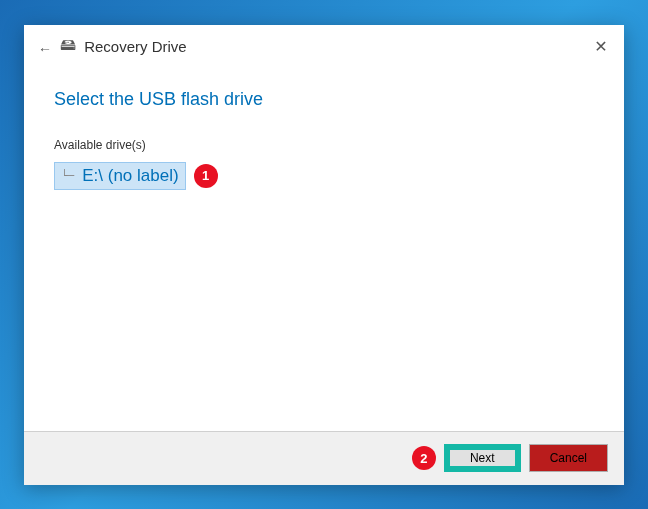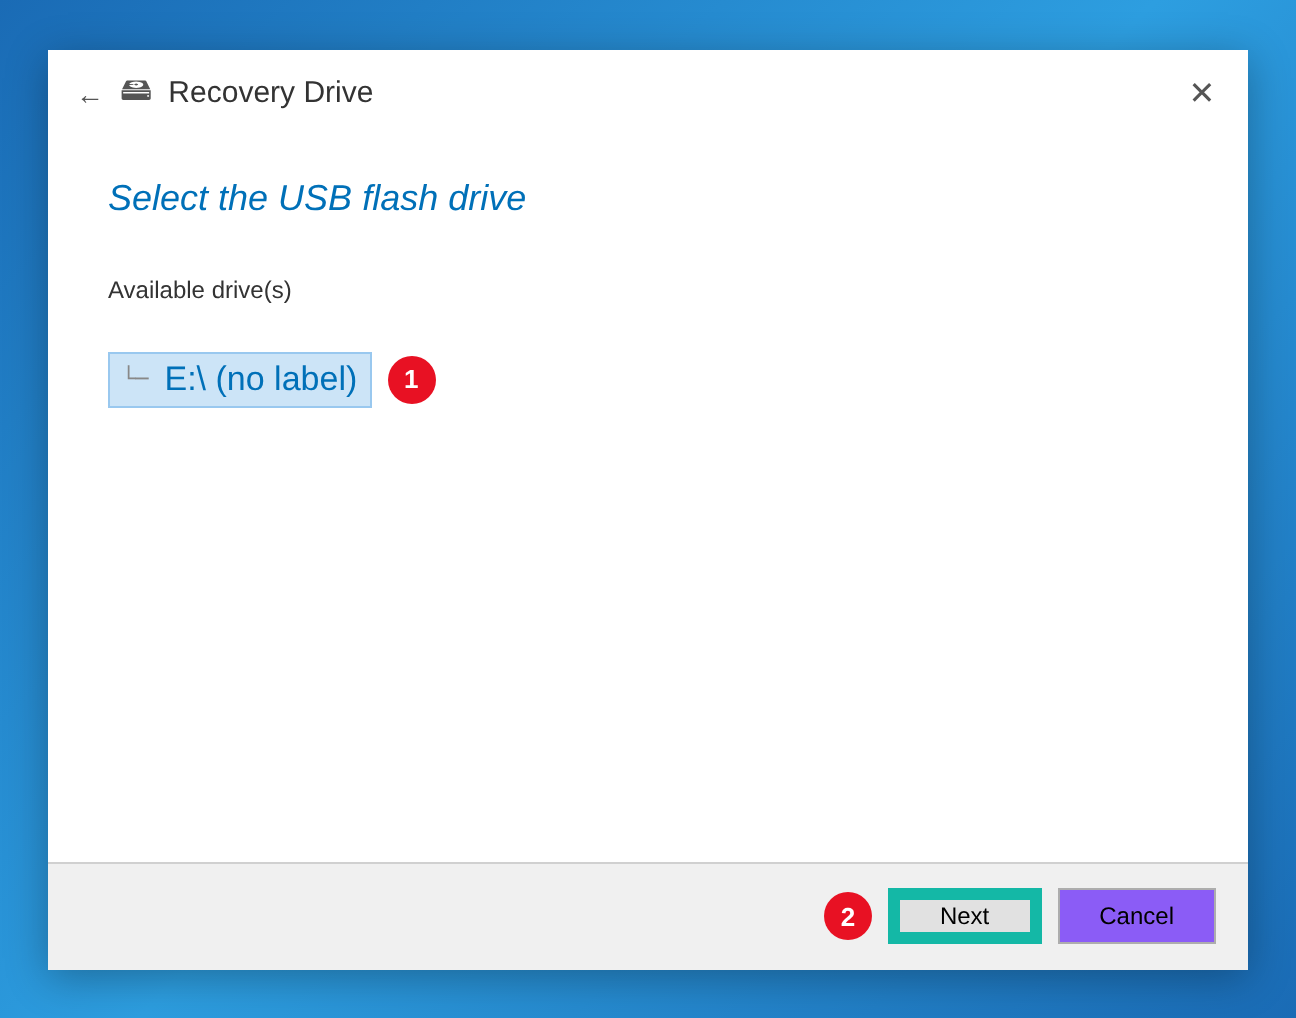--- a/index.html
+++ b/index.html
@@ -78,37 +78,36 @@
       display: flex;
       flex-direction: column;
       gap: 16px;
     }
 
     .page-heading {
       font-size: 18px;
       color: #0070b8;
       font-weight: 400;
       margin-bottom: 4px;
-      font-style: italic;
     }
 
     .description {
       font-size: 12px;
       color: #333;
       line-height: 1.5;
     }
 
     .drives-section {
       margin-top: 8px;
     }
 
     .drives-label {
       font-size: 12px;
       color: #333;
-      margin-bottom: 24px;
+      margin-bottom: 10px;
     }
 
     .drive-item {
       display: flex;
       align-items: center;
       gap: 6px;
       padding: 3px 6px;
       background: #cce4f7;
       width: fit-content;
       cursor: pointer;
@@ -158,21 +157,21 @@
       gap: 8px;
     }
 
     .btn {
       height: 28px;
       padding: 0 20px;
       font-size: 12px;
       font-family: 'Segoe UI', Tahoma, sans-serif;
       cursor: pointer;
       border: 1px solid #adadad;
-      background: #8b5cf6;
+      background: #b91c1c;
       color: #000;
     }
 
     .btn-primary {
       background: #e1e1e1;
       border: 6px solid #14b8a6;
       color: #000;
     }
 
     .footer-badge-area {

